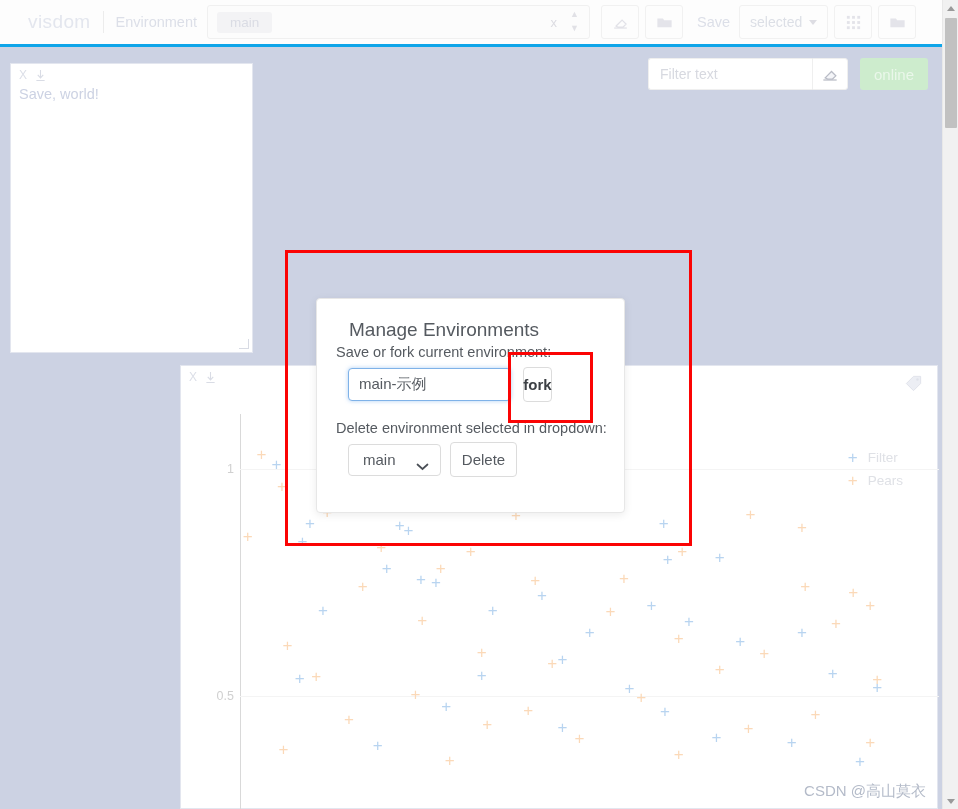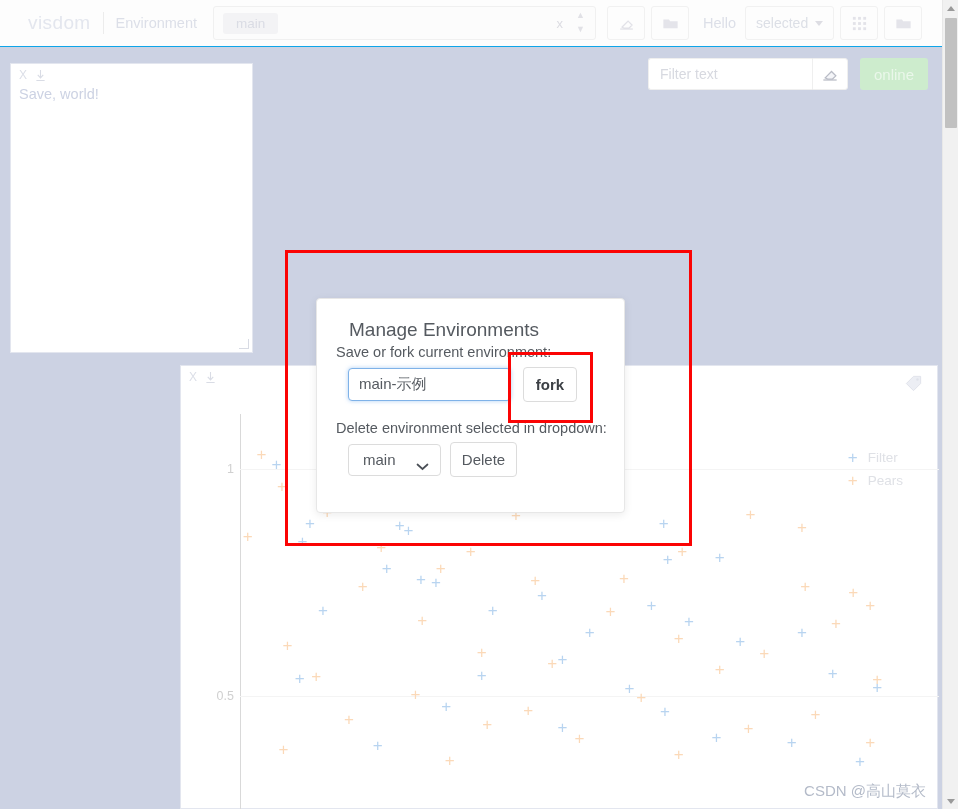--- a/index.html
+++ b/index.html
@@ -15,33 +15,33 @@
     width: 958px; height: 809px;
     background: #ccd2e3;
     overflow: hidden;
   }
 
   
   .topbar {
     position: absolute; top: 0; left: 0;
     width: 942px; height: 47px;
     background: #fdfdfd;
-    border-bottom: 1px solid #0ea5e9;
+    border-bottom: 3px solid #0ea5e9;
     display: flex; align-items: center;
     padding-left: 28px;
     z-index: 5;
   }
   .brand {
     font-size: 19px; color: #e3e6ee; letter-spacing: .4px;
     font-family: "Liberation Sans", sans-serif;
   }
   .vdivider {
     width: 1px; height: 22px; background: #ececec; margin: 0 12px;
   }
-  .env-label { font-size: 14.5px; color: #dcdfe8; margin-right: 16px; }
+  .env-label { font-size: 14.5px; color: #dcdfe8; margin-right: 10px; }
 
   .env-select-wrap {
     position: relative;
     width: 383px; height: 34px;
     background: #fcfcfc;
     border: 1px solid #f0f0f0;
     border-radius: 3px;
     display: flex; align-items: center;
   }
   .env-tag {
@@ -245,21 +245,21 @@
     border: 1px solid #7fb2e8;
     border-radius: 4px;
     outline: none;
     box-shadow: 0 0 4px rgba(110,170,235,.55);
     font-size: 15px; color: #555a60;
     padding-left: 10px;
     font-family: "Liberation Sans", sans-serif;
     background: #fff;
   }
   .fork-btn {
-    width: 54px; height: 35px;
+    width: 29px; height: 35px;
     border: 1px solid #dcdcdc; border-radius: 4px;
     background: #fff;
     font-size: 15px; color: #3c4045;
     display: flex; align-items: center; justify-content: center;
     font-weight: bold;
   }
   .del-label {
     position: absolute; left: 19px; top: 121px;
     font-size: 14.5px; color: #555a60;
   }
@@ -331,21 +331,21 @@
         <path d="M4 19h16" stroke="#e2e2e8" stroke-width="1.6" fill="none"></path>
         <path d="M6.5 16.5 L14 9 L19 14 L15 18 L9 18 Z" fill="none" stroke="#e2e2e8" stroke-width="1.6"></path>
       </svg>
     </div>
     <div class="tb-btn">
       <svg class="ico" width="19" height="19" viewBox="0 0 24 24">
         <path d="M3 7h7l1.6 2H21v9H3z" fill="#e4e4ea"></path>
       </svg>
     </div>
 
-    <div class="view-label">Hello</div>
+    <div class="view-label">Save</div>
     <div class="view-select">
       <span>selected</span>
       <span class="caret"></span>
     </div>
     <div class="tb-btn">
       <svg class="ico" width="17" height="17" viewBox="0 0 18 18">
         <g fill="#e3e3e9">
           <rect x="2" y="2" width="3" height="3"></rect>
             <rect x="7.5" y="2" width="3" height="3"></rect>
             <rect x="13" y="2" width="3" height="3"></rect>

